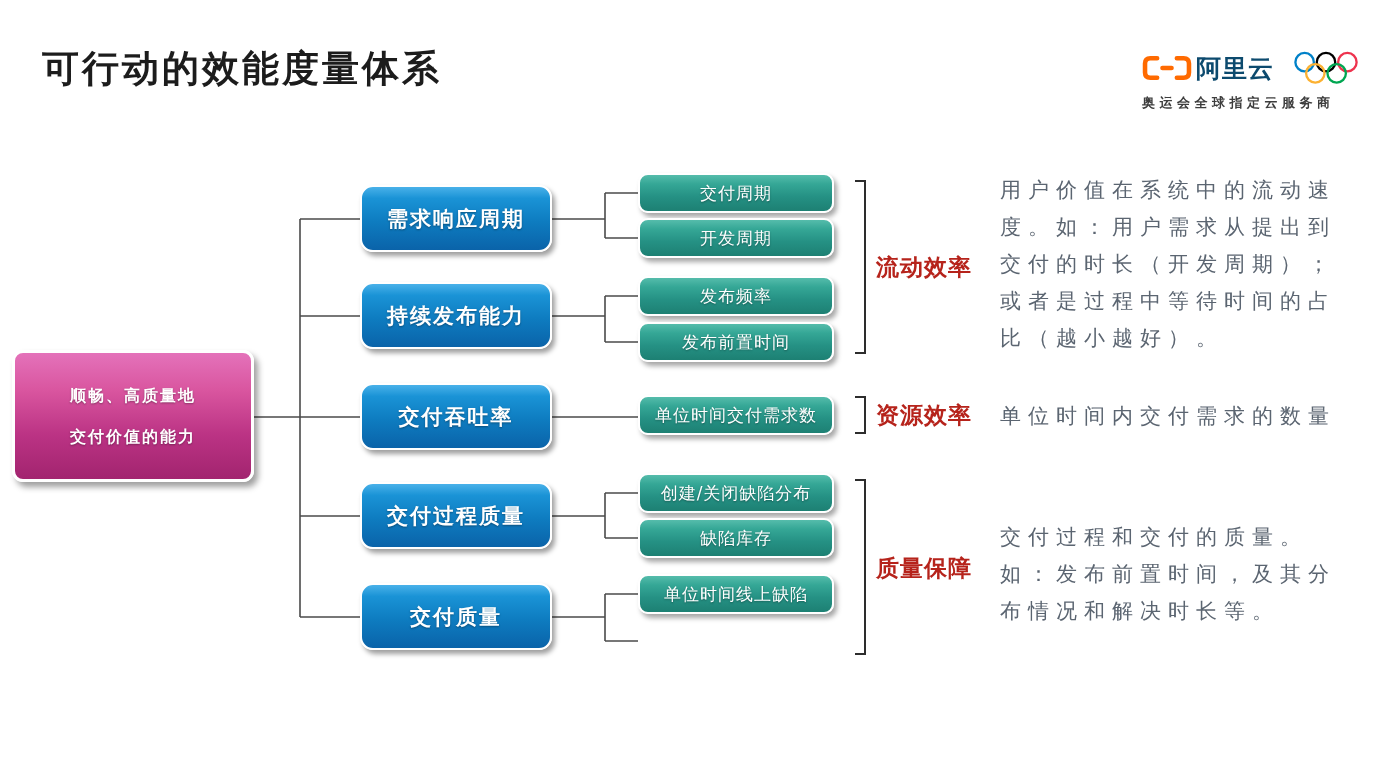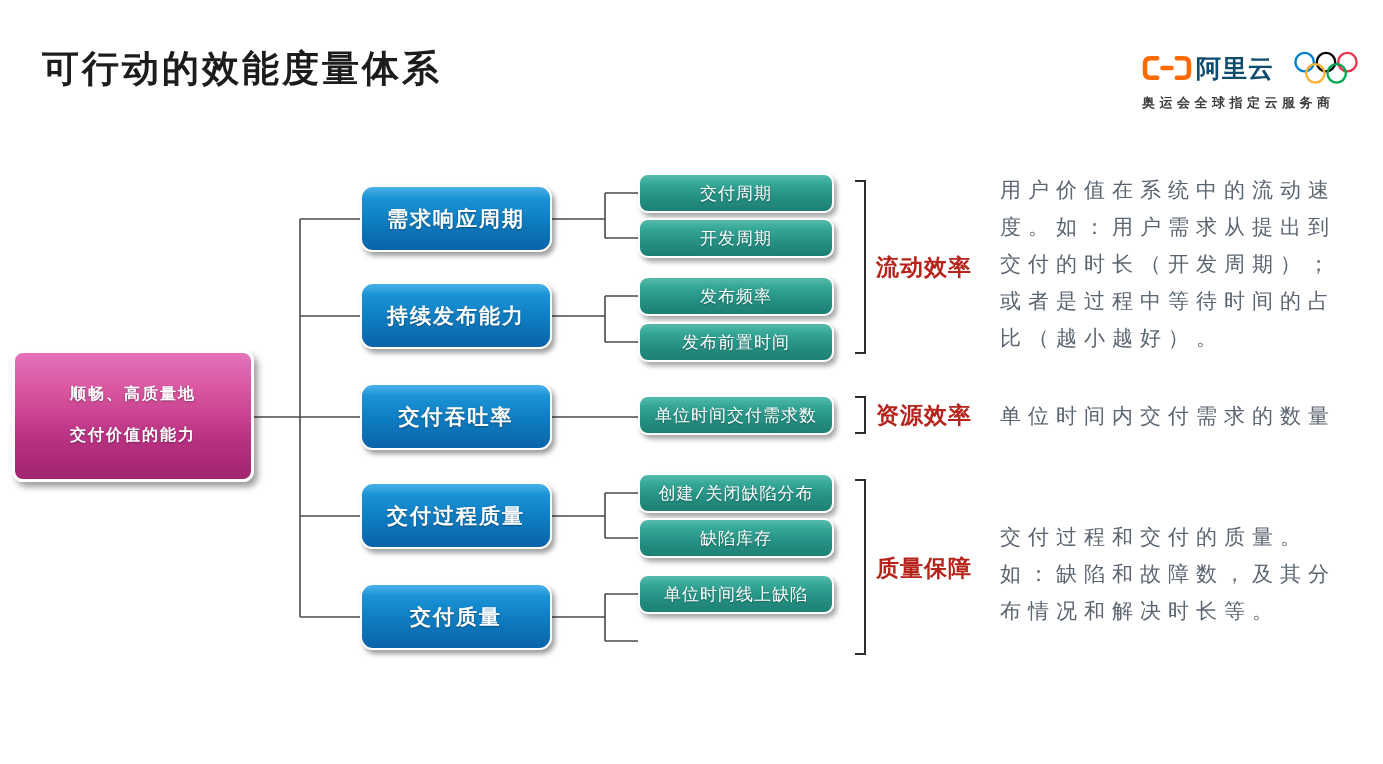--- a/index.html
+++ b/index.html
@@ -22,21 +22,20 @@
     margin-top:6px;font-size:13px;font-weight:700;color:#3d3d3d;
     letter-spacing:4.5px;white-space:nowrap;
   }
   
   .wires{position:absolute;left:0;top:0;z-index:0;}
   
   .node{
     position:absolute;display:flex;align-items:center;justify-content:center;
     color:#fff;z-index:2;box-sizing:border-box;text-align:left;
     text-shadow:0 1px 2px rgba(0,0,0,.35);
-    font-family:Liberation Mono, monospace;
   }
   .root-box{
     left:12px;top:350px;width:242px;height:132px;border-radius:11px;
     border:3px solid #fff;
     background:linear-gradient(180deg,#e472ba 0%,#d9559f 30%,#bb3384 65%,#a2246f 100%);
     box-shadow:4px 5px 6px rgba(0,0,0,.38);
     font-size:16px;font-weight:700;letter-spacing:2px;line-height:41px;
     flex-direction:column;
   }
   .cap-box{
@@ -151,15 +150,15 @@
   <div class="node metric-box" style="top:473px">创建/关闭缺陷分布</div>
   <div class="node metric-box" style="top:518px">缺陷库存</div>
   <div class="node metric-box" style="top:574px">单位时间线上缺陷</div>
 
   <div class="category-label" style="top:267px">流动效率</div>
   <div class="category-label" style="top:415px">资源效率</div>
   <div class="category-label" style="top:568px">质量保障</div>
 
   <div class="category-desc" style="top:172px">用户价值在系统中的流动速度。如：用户需求从提出到交付的时长（开发周期）；或者是过程中等待时间的占比（越小越好）。</div>
   <div class="category-desc" style="top:398px">单位时间内交付需求的数量</div>
-  <div class="category-desc" style="top:519px">交付过程和交付的质量。如：缺陷和故障数，及其分布情况和解决时长等。</div>
+  <div class="category-desc" style="top:519px">交付过程和交付的质量。如：发布前置时间，及其分布情况和解决时长等。</div>
 
 </div>
 
 </body></html>

